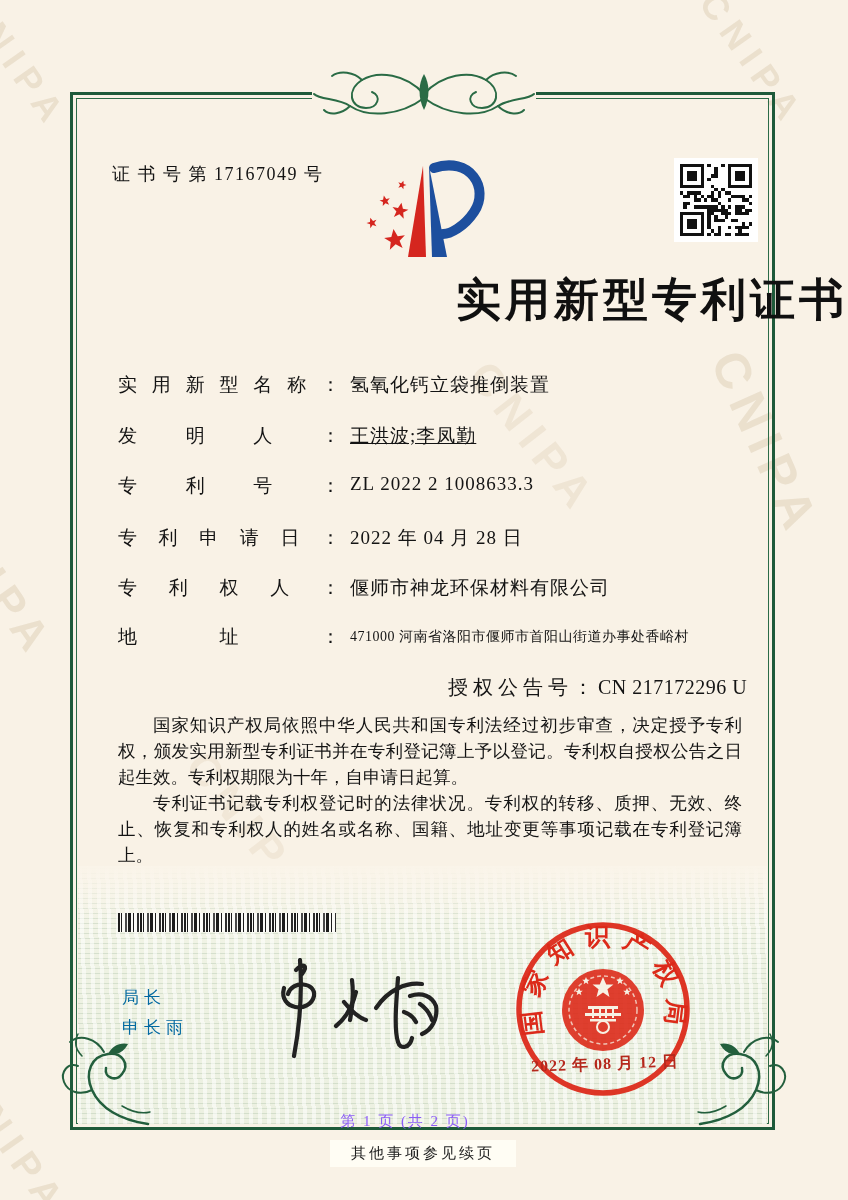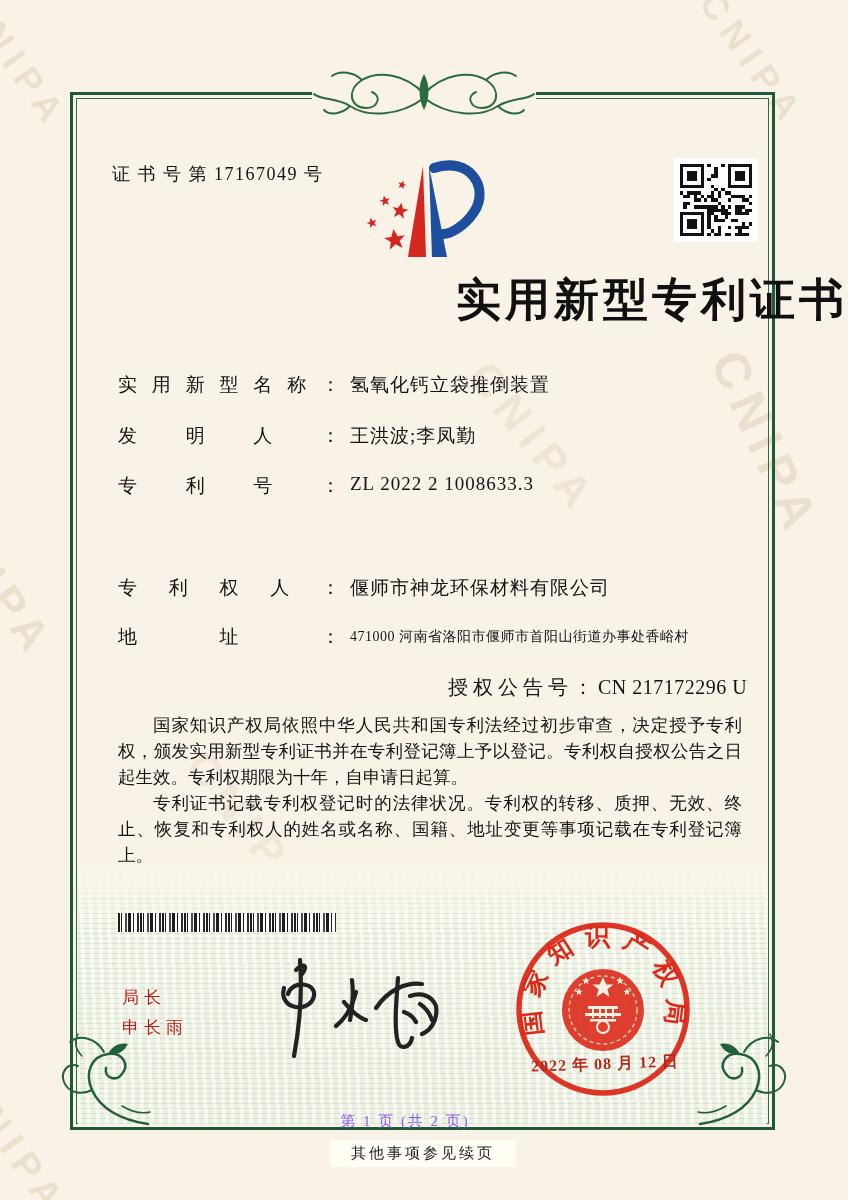--- a/index.html
+++ b/index.html
@@ -63,21 +63,21 @@
   .body-text p{margin:0;text-indent:2em;}
   .barcode{
     position:absolute;left:118px;top:897px;width:218px;height:19px;
     background:repeating-linear-gradient(90deg,
       #1c1c1c 0 2px,#fbfbf7 2px 3px,#1c1c1c 3px 4px,#fbfbf7 4px 7px,
       #4a4a4a 7px 9px,#fbfbf7 9px 10px,#1c1c1c 10px 13px,#fbfbf7 13px 15px,
       #1c1c1c 15px 16px,#fbfbf7 16px 19px,#2e2e2e 19px 21px,#fbfbf7 21px 22px);
   }
   .signer{
     position:absolute;left:122px;font-family:"Liberation Sans",sans-serif;
-    font-size:17px;letter-spacing:5px;color:#b91c1c;font-weight:500;
+    font-size:17px;letter-spacing:5px;color:#0369a1;font-weight:500;
   }
   .signature{position:absolute;left:248px;top:942px;}
   .seal{position:absolute;left:508px;top:898px;}
   .seal-date{
     position:absolute;left:520px;top:1038px;width:170px;text-align:center;
     font-size:16px;font-weight:700;color:#b5281c;letter-spacing:1px;
     transform:rotate(-2deg);
   }
   .page-info{
     position:absolute;left:0;top:1096px;width:810px;text-align:center;
@@ -289,25 +289,28 @@
             <rect x="19" y="20" width="1" height="1"></rect>
           </g>
       </svg>
     </div>
 
     <div class="title">实用新型专利证书</div>
 
     <div class="frow" style="top:356px;">
       <span class="flabel">实用新型名称：</span><span class="fvalue">氢氧化钙立袋推倒装置</span>
     </div>
-    <div class="frow" style="top:407px;">
+    <div class="frow" style="top:407px;text-decoration:underline;">
       <span class="flabel">发明人：</span><span class="fvalue">王洪波;李凤勤</span>
     </div>
     <div class="frow" style="top:457px;">
       <span class="flabel">专利号：</span><span class="fvalue">ZL 2022 2 1008633.3</span>
+    </div>
+    <div class="frow" style="top:509px;">
+      <span class="flabel">专利申请日：</span><span class="fvalue">2022 年 04 月 28 日</span>
     </div>
     <div class="frow" style="top:559px;">
       <span class="flabel">专利权人：</span><span class="fvalue">偃师市神龙环保材料有限公司</span>
     </div>
     <div class="frow" style="top:608px;">
       <span class="flabel">地址：</span><span class="fvalue small">471000 河南省洛阳市偃师市首阳山街道办事处香峪村</span>
     </div>
 
     <div class="grant-right">
       <span class="glabel">授权公告号：</span><span class="gvalue">CN 217172296 U</span>

